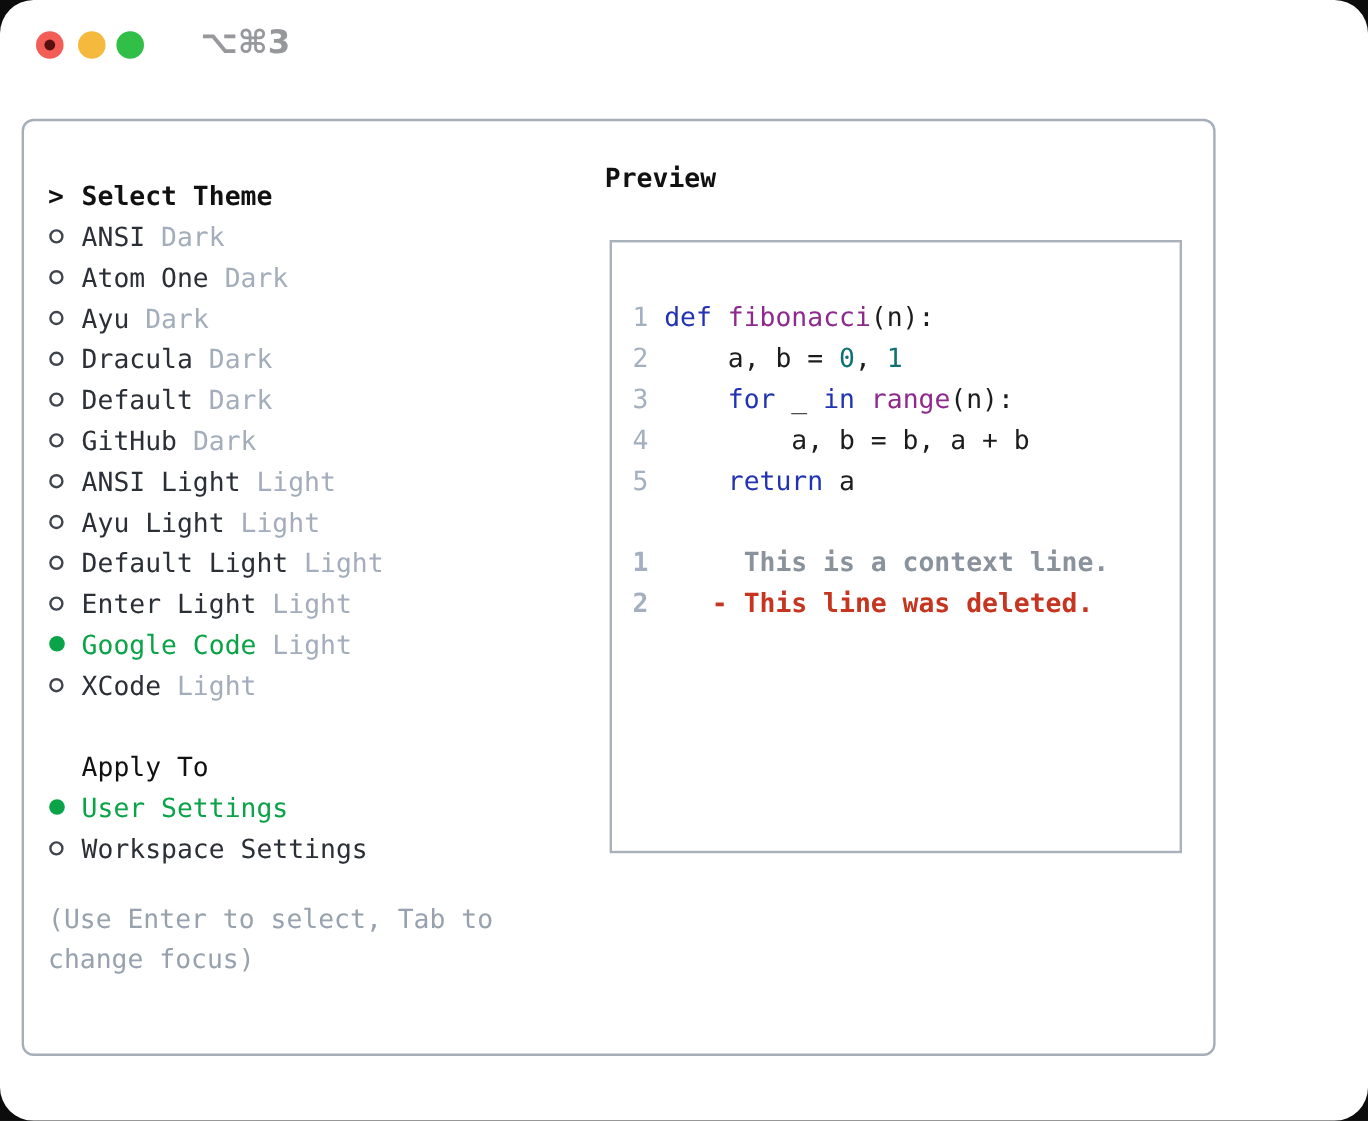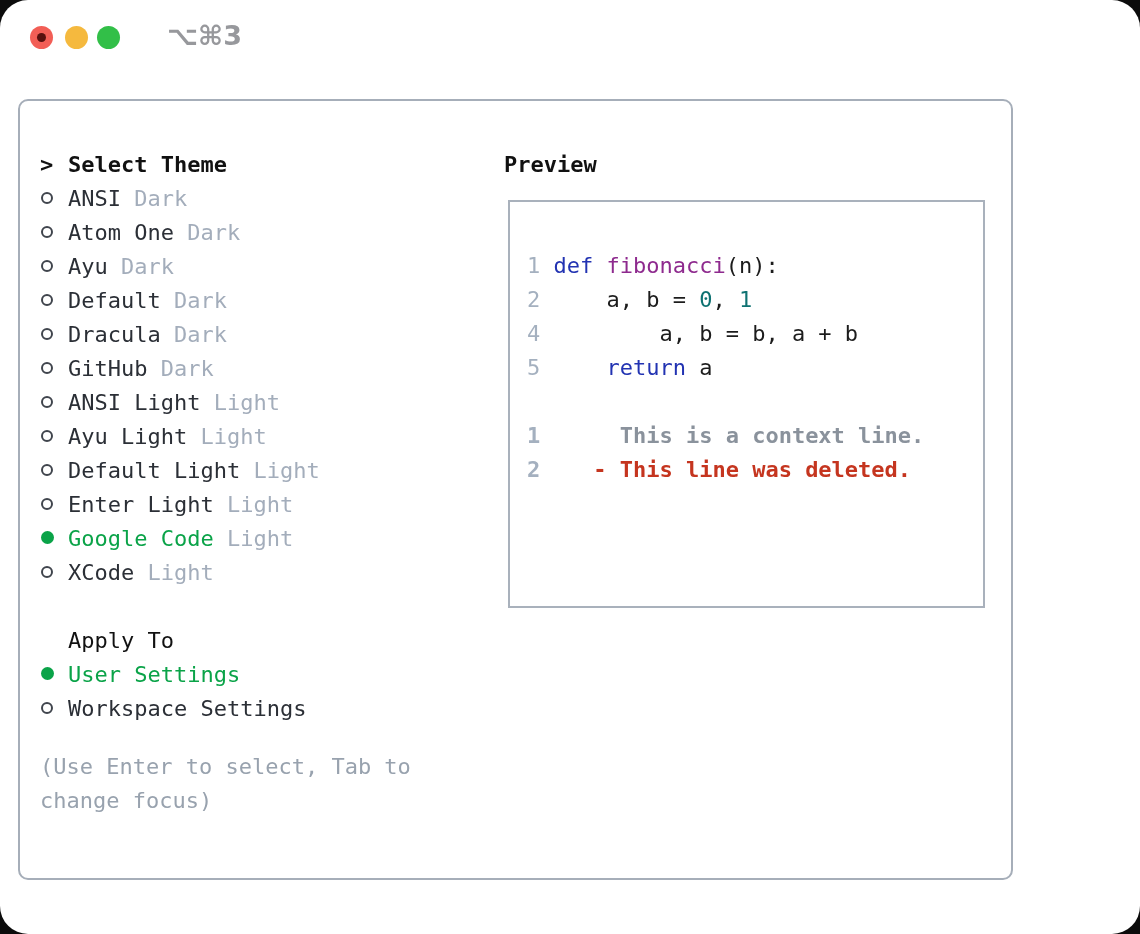--- a/index.html
+++ b/index.html
@@ -35,23 +35,23 @@
   .theme-name.sel { color:var(--green); }
   .suffix { color:var(--muted); }
   .applysec { margin-top:34px; }
   .apply-label { color:#111; }
   .opt-name.sel { color:var(--green); }
   .help {
     margin-top:24px; width:404px; color:var(--help);
     white-space:normal; word-wrap:break-word;
   }
   
-  .pvtitle { position:absolute; left:484px; top:47px; font-size:22px; line-height:34px; font-weight:bold; color:#111; }
+  .pvtitle { position:absolute; left:484px; top:32px; font-size:22px; line-height:34px; font-weight:bold; color:#111; }
   .pvbox {
-    position:absolute; left:488px; top:99px; width:477px; height:408px;
+    position:absolute; left:488px; top:99px; width:477px; height:511px;
     box-sizing:border-box; border:2px solid var(--border2); background:#fff;
     padding:47px 0 0 17px; font-size:22px; line-height:34px; overflow:hidden;
   }
   .cl { height:34px; white-space:pre; }
   .ln { display:inline-block; width:1ch; text-align:right; margin-right:1ch; color:var(--ln); }
   .tok-kw { color:var(--kw); }
   .tok-fn { color:var(--fn); }
   .tok-nu { color:var(--nu); }
   .tok-pl { color:var(--pl); }
   .diffblock { margin-top:34px;font-weight:bold; }
@@ -71,22 +71,22 @@
   </div>
 
   <div class="panel">
     <div class="leftcol">
       <div class="row header"><span class="marker"><span>&gt;</span> </span><span>Select Theme</span></div>
 
       <div id="theme-list">
           <div class="row"><span class="marker"><i class="dot hollow"></i></span><span class="theme-name">ANSI</span><span class="suffix"> Dark</span></div>
           <div class="row"><span class="marker"><i class="dot hollow"></i></span><span class="theme-name">Atom One</span><span class="suffix"> Dark</span></div>
           <div class="row"><span class="marker"><i class="dot hollow"></i></span><span class="theme-name">Ayu</span><span class="suffix"> Dark</span></div>
+          <div class="row"><span class="marker"><i class="dot hollow"></i></span><span class="theme-name">Dracula</span><span class="suffix"> Dark</span></div>
           <div class="row"><span class="marker"><i class="dot hollow"></i></span><span class="theme-name">Default</span><span class="suffix"> Dark</span></div>
-          <div class="row"><span class="marker"><i class="dot hollow"></i></span><span class="theme-name">Dracula</span><span class="suffix"> Dark</span></div>
           <div class="row"><span class="marker"><i class="dot hollow"></i></span><span class="theme-name">GitHub</span><span class="suffix"> Dark</span></div>
           <div class="row"><span class="marker"><i class="dot hollow"></i></span><span class="theme-name">ANSI Light</span><span class="suffix"> Light</span></div>
           <div class="row"><span class="marker"><i class="dot hollow"></i></span><span class="theme-name">Ayu Light</span><span class="suffix"> Light</span></div>
           <div class="row"><span class="marker"><i class="dot hollow"></i></span><span class="theme-name">Default Light</span><span class="suffix"> Light</span></div>
           <div class="row"><span class="marker"><i class="dot hollow"></i></span><span class="theme-name">Enter Light</span><span class="suffix"> Light</span></div>
           <div class="row"><span class="marker"><i class="dot filled"></i></span><span class="theme-name sel">Google Code</span><span class="suffix"> Light</span></div>
           <div class="row"><span class="marker"><i class="dot hollow"></i></span><span class="theme-name">XCode</span><span class="suffix"> Light</span></div>
         </div>
 
       <div class="applysec">
@@ -98,20 +98,21 @@
       </div>
 
       <div class="help">(Use Enter to select, Tab to change focus)</div>
     </div>
 
     <div class="pvtitle">Preview</div>
     <div class="pvbox">
       <div id="code-block">
           <div class="cl"><span class="ln">1</span><span class="tok-kw">def</span><span class="tok-pl"> </span><span class="tok-fn">fibonacci</span><span class="tok-pl">(n):</span></div>
           <div class="cl"><span class="ln">2</span><span class="tok-pl">    a, b = </span><span class="tok-nu">0</span><span class="tok-pl">, </span><span class="tok-nu">1</span></div>
+          <div class="cl"><span class="ln">3</span><span class="tok-pl">    </span><span class="tok-kw">for</span><span class="tok-pl"> _ </span><span class="tok-kw">in</span><span class="tok-pl"> </span><span class="tok-fn">range</span><span class="tok-pl">(n):</span></div>
           <div class="cl"><span class="ln">4</span><span class="tok-pl">        a, b = b, a + b</span></div>
           <div class="cl"><span class="ln">5</span><span class="tok-pl">    </span><span class="tok-kw">return</span><span class="tok-pl"> a</span></div>
         </div>
       <div class="diffblock" id="diff-block">
           <div class="cl"><span class="ln">1</span><span class="k-ctx">     This is a context line.</span></div>
           <div class="cl"><span class="ln">2</span><span class="k-del">   - This line was deleted.</span></div>
         </div>
     </div>
   </div>
 </div>

